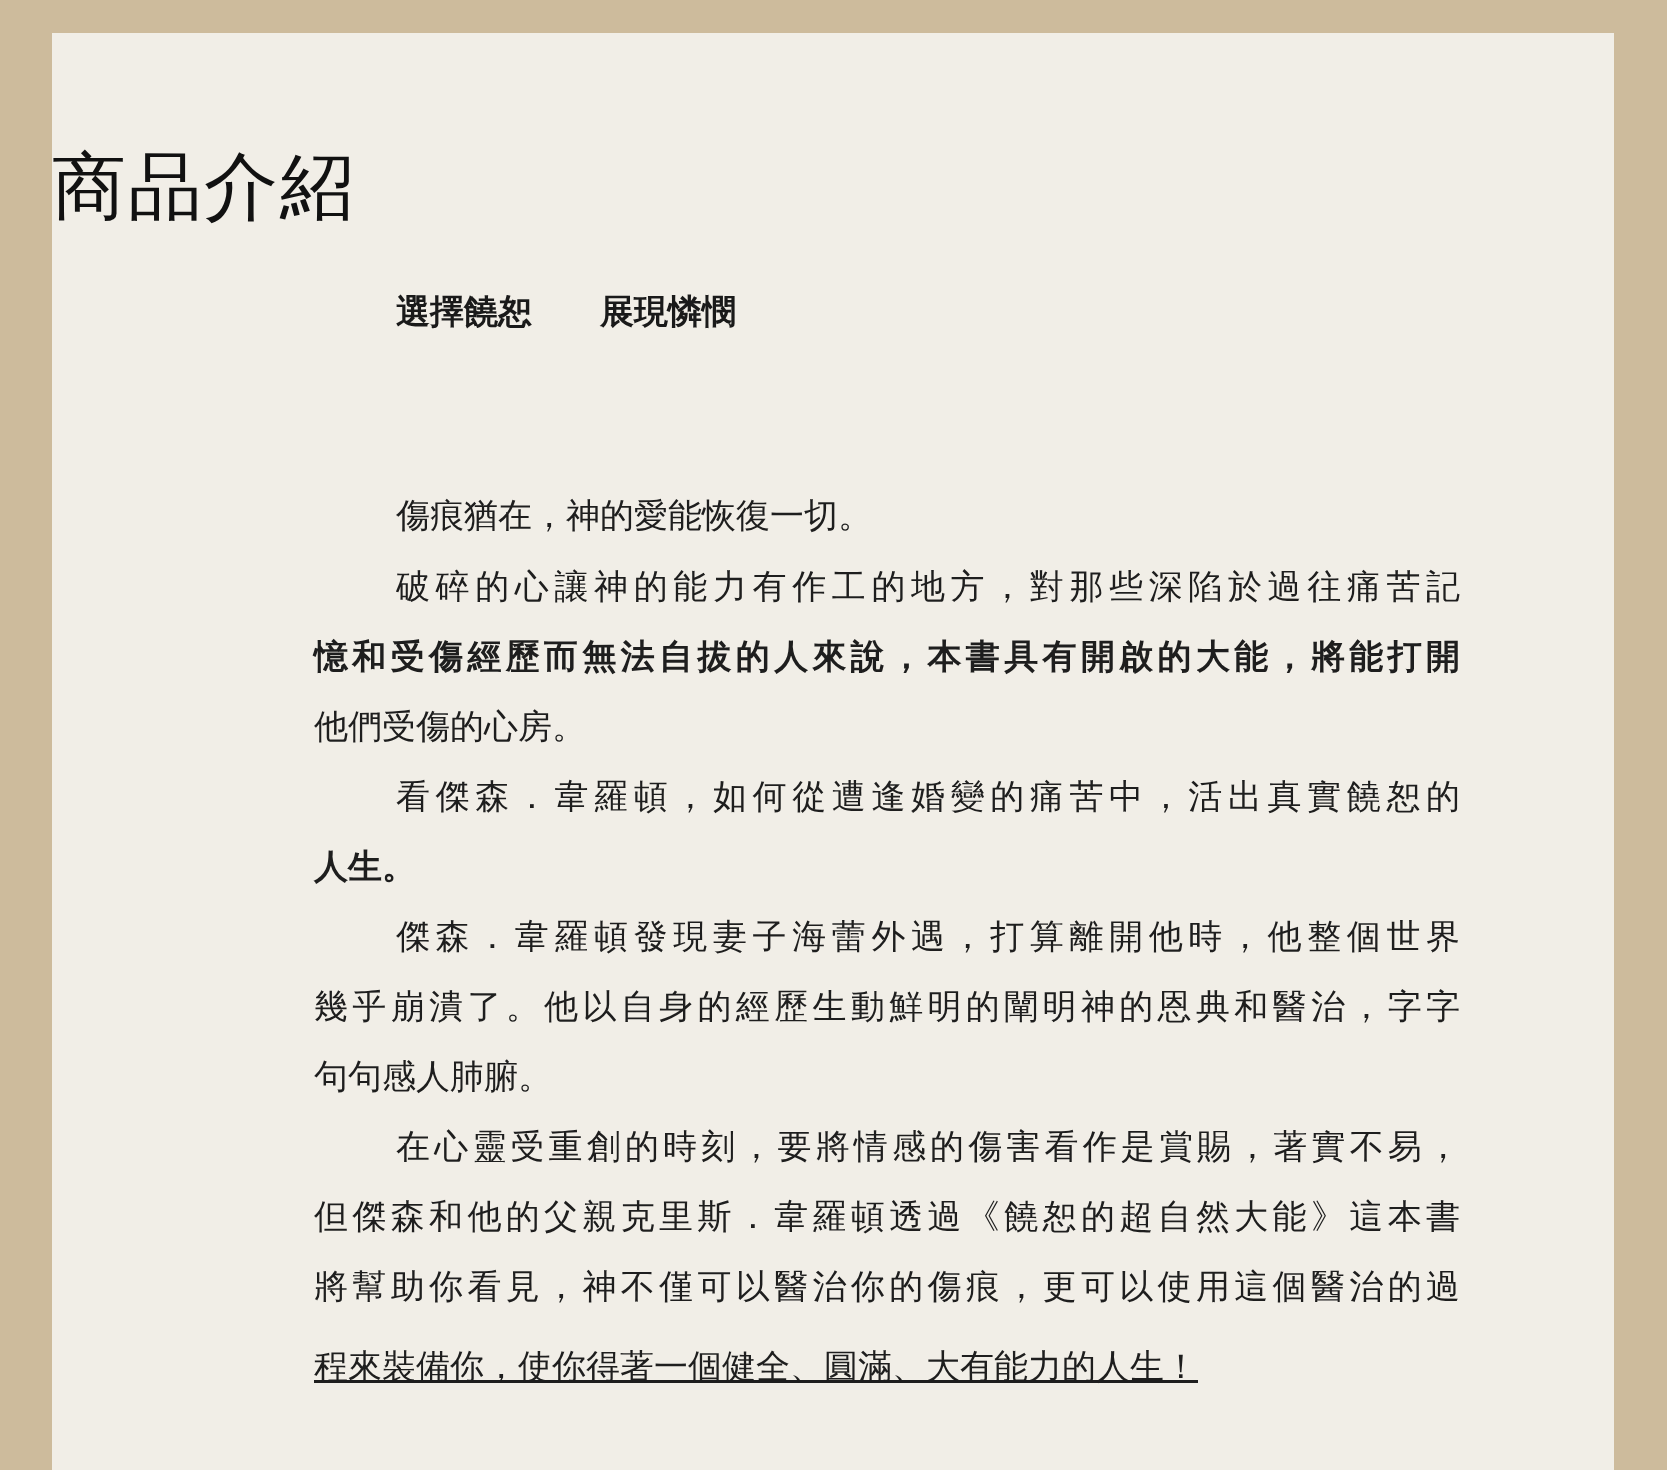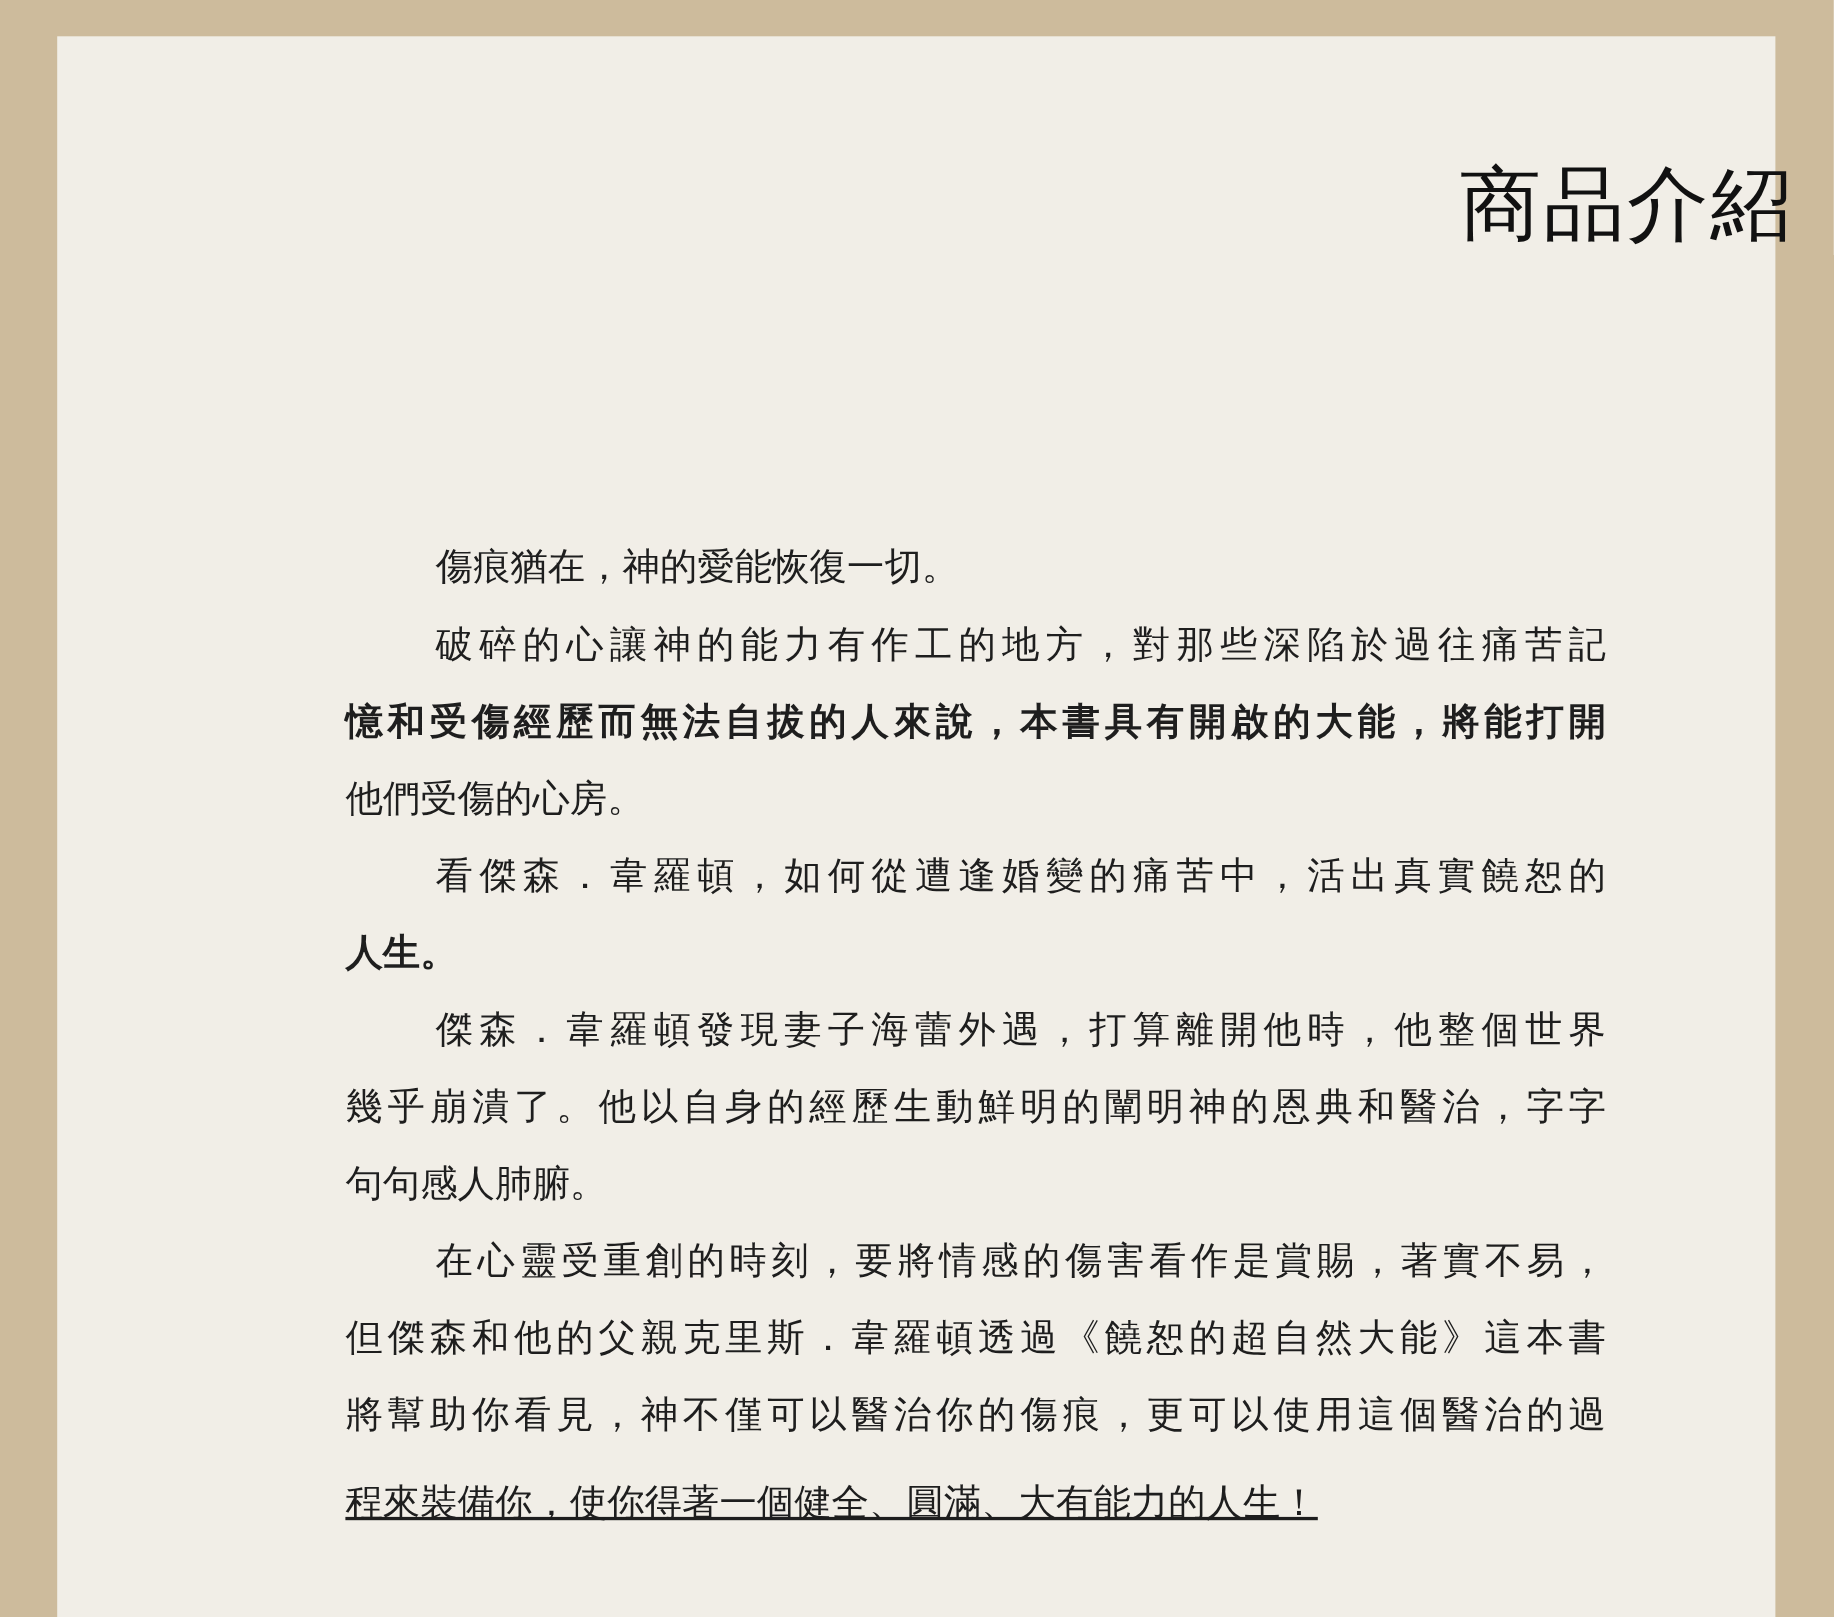--- a/index.html
+++ b/index.html
@@ -21,28 +21,27 @@
       top: 33px;
       width: 1562px;
       height: 1460px;
       background: #f1eee7;
     }
     .title {
       position: absolute;
       left: 0;
       top: 108px;
       width: 100%;
-      text-align: right;
+      text-align: left;
       font-size: 74px;
       line-height: 90px;
       letter-spacing: 2px;
       color: #111;
       font-weight: normal;
       margin: 0;
-      padding-left: 17px;
     }
     .tagline {
       position: absolute;
       left: 344px;
       font-size: 34px;
       font-weight: bold;
       line-height: 40px;
       color: #1a1a1a;
       white-space: pre;
       margin: 0;
@@ -70,20 +69,21 @@
     }
     .line.indent { left: 82px; text-align: center; }
     .line.indent.full { width: 1064px; }
   </style>
 </head>
 <body>
 
 <div class="panel">
   <h1 class="title">商品介紹</h1>
 
+  <p class="tagline t1">選擇饒恕　　展現憐憫</p>
 
   <div class="body-text" style="top:462px;">
     <div class="line indent" style="top:0;">傷痕猶在，神的愛能恢復一切。</div>
   </div>
 
   <div class="body-text" style="top:533px;">
     <div class="line indent full" style="top:0;">破碎的心讓神的能力有作工的地方，對那些深陷於過往痛苦記</div>
     <div class="line full" style="top:70px;font-weight:bold;">憶和受傷經歷而無法自拔的人來說，本書具有開啟的大能，將能打開</div>
     <div class="line" style="top:140px;">他們受傷的心房。</div>
   </div>

